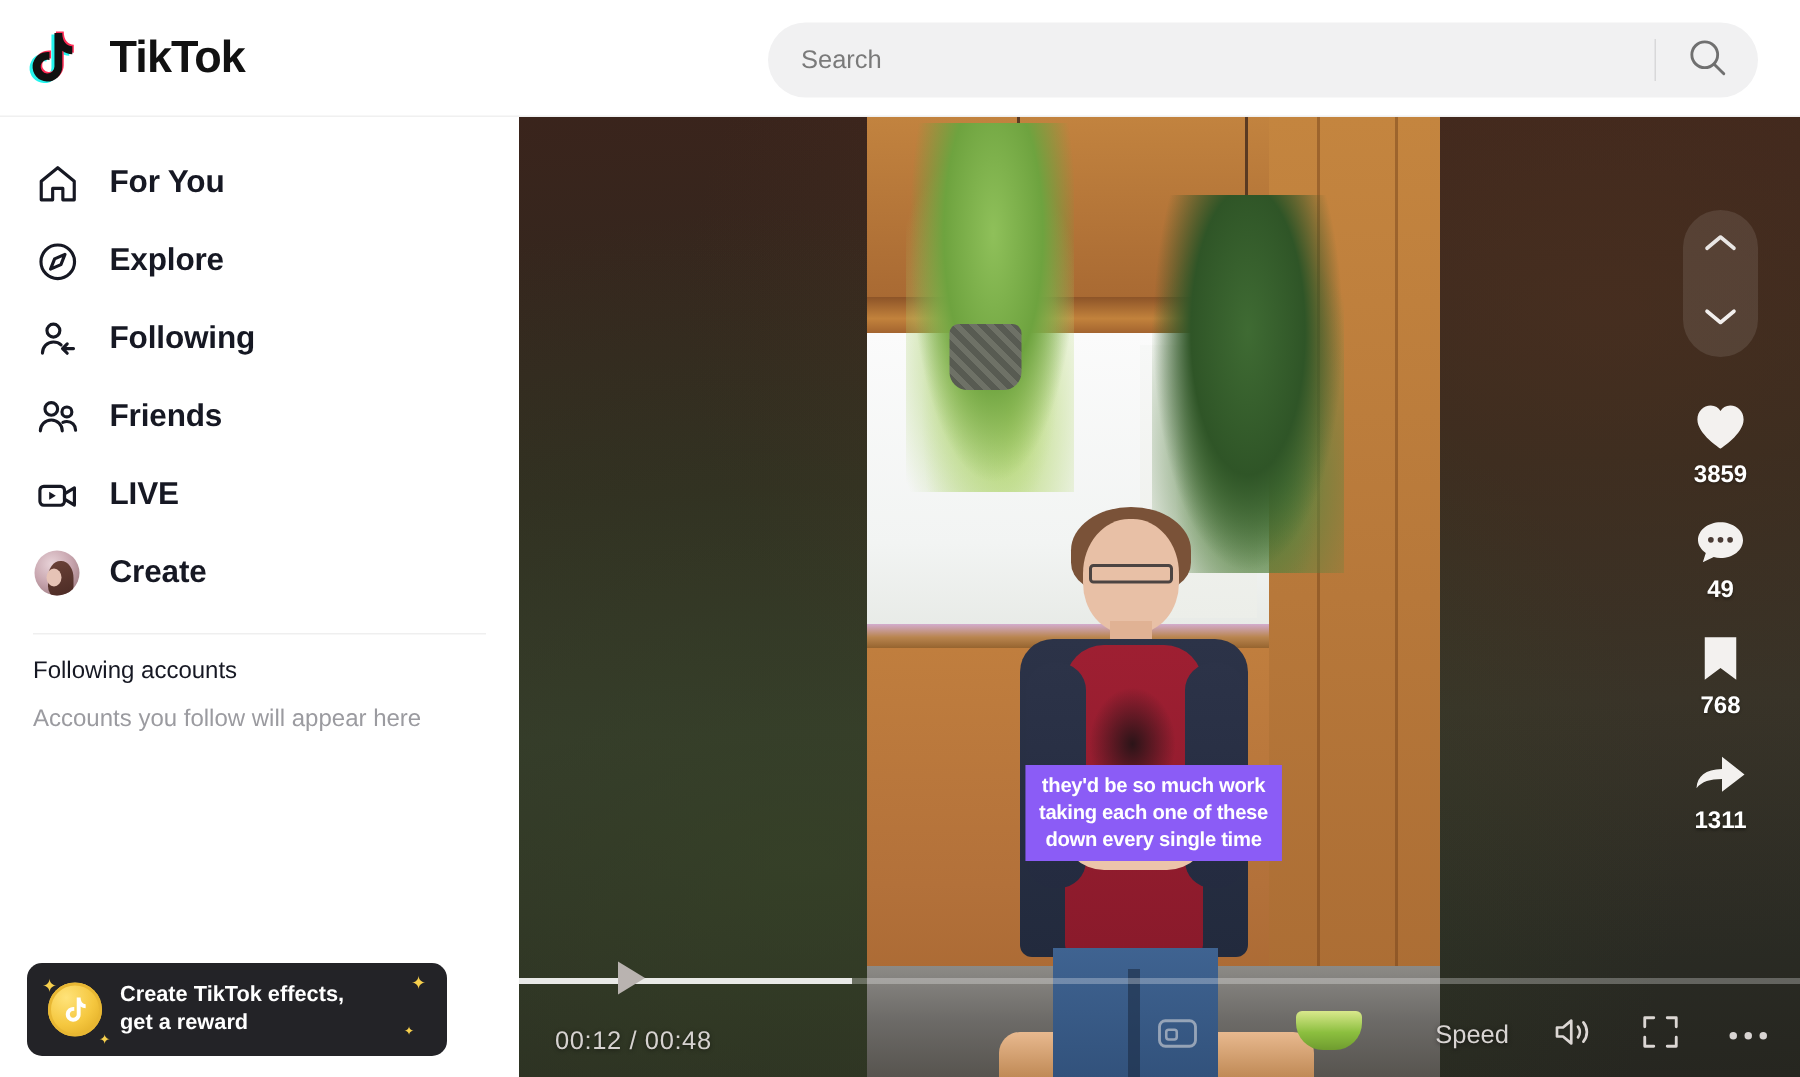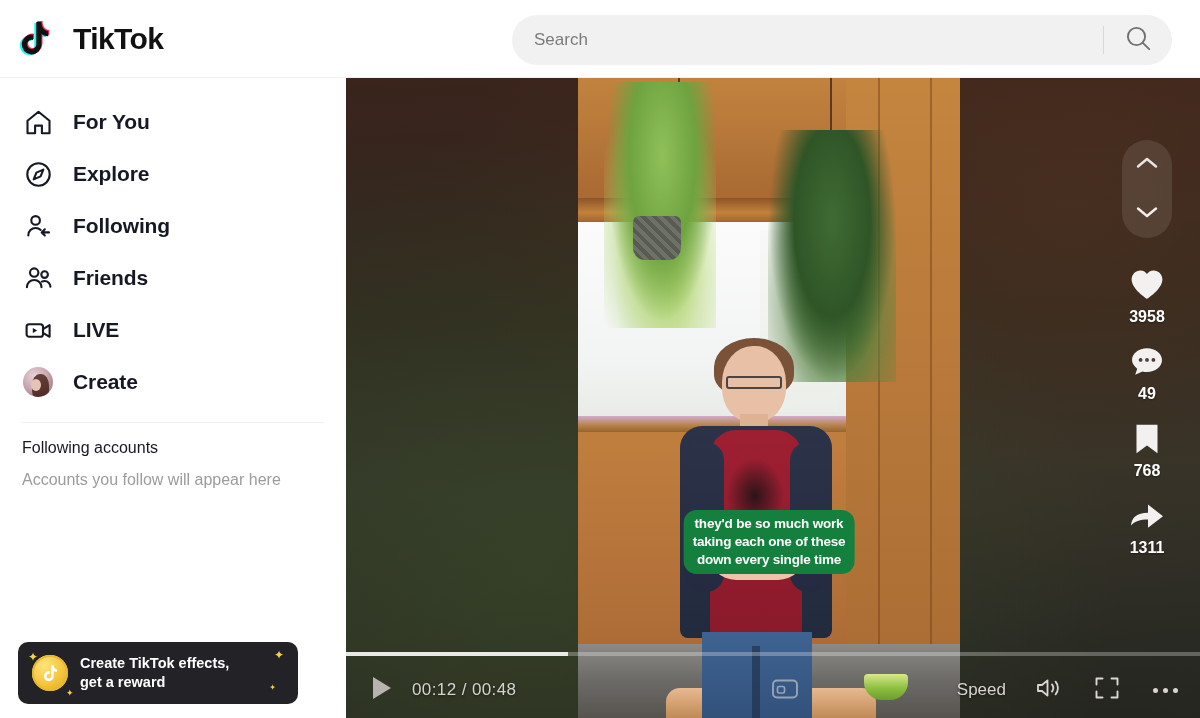--- a/index.html
+++ b/index.html
@@ -183,22 +183,22 @@
   .p-leg-gap { position: absolute; left: 88px; top: 300px; width: 8px; height: 72px;
     background: rgba(26,40,62,.55); }
   .bowl { position: absolute; right: 52px; bottom: 18px; width: 44px; height: 26px;
     border-radius: 4px 4px 18px 18px;
     background: linear-gradient(180deg, #d9e88c 0%, #8cbf3f 55%, #6f9c2f 100%); }
   .bench { position: absolute; left: 88px; bottom: 0; width: 210px; height: 30px;
     border-radius: 14px 14px 0 0; background: linear-gradient(180deg, #e8b98f 0%, #c08a56 100%); }
 
   .caption {
     position: absolute; left: 50%; transform: translateX(-50%);
-    top: 432px; background: #15803d; color: #fff;
-    padding: 5px 9px; border-radius: 13px;
+    top: 432px; background: #8b5cf6; color: #fff;
+    padding: 5px 9px; border-radius: 0;
     font-size: 13.5px; font-weight: 700; line-height: 1.33;
     text-align: center; white-space: pre-line; letter-spacing: -0.2px;
   }
 
   
   .rail { position: absolute; right: 22px; top: 62px; width: 62px;
     display: flex; flex-direction: column; align-items: center; }
   .nav-pill {
     width: 50px; height: 98px; border-radius: 26px;
     background: rgba(255,255,255,.10);
@@ -208,21 +208,21 @@
   .pill-btn { width: 46px; height: 44px; display: flex; align-items: center; justify-content: center; cursor: pointer; }
   .act { display: flex; flex-direction: column; align-items: center; margin-bottom: 15px; cursor: pointer; }
   .act-ico { width: 44px; height: 42px; display: flex; align-items: center; justify-content: center; }
   .act-num { font-size: 16px; font-weight: 700; color: #fff; margin-top: 2px;
     text-shadow: 0 1px 2px rgba(0,0,0,.4); }
 
   
   .progress { position: absolute; left: 0; bottom: 62px; width: 854px; height: 4px;
     background: rgba(255,255,255,.28); cursor: pointer; }
   .progress-fill { height: 100%; background: rgba(255,255,255,.85); }
-  .ctl-left { position: absolute; left: 24px; bottom: 14px; display: flex; align-items: center; gap: 16px; }
+  .ctl-left { position: absolute; left: 24px; bottom: 14px; display: flex; align-items: center; gap: 16px; flex-direction: column; }
   .play-btn { width: 26px; height: 28px; cursor: pointer; display: flex; align-items: center; }
   .time { font-size: 17px; color: #d6d2d0; letter-spacing: .4px; text-shadow: 0 1px 3px rgba(0,0,0,.5); }
   .ctl-right { position: absolute; right: 20px; bottom: 14px; display: flex; align-items: center; gap: 28px; }
   .speed { font-size: 17px; color: #d8d4d2; cursor: pointer; text-shadow: 0 1px 3px rgba(0,0,0,.5); }
   .ctl-ico { width: 30px; height: 28px; display: flex; align-items: center; justify-content: center; cursor: pointer; }
   .dots { display: flex; gap: 5px; align-items: center; }
   .dot { width: 5px; height: 5px; border-radius: 50%; background: #d8d4d2; }
 </style>
 </head>
 <body>
@@ -401,21 +401,21 @@
           </span>
         </div>
       </div>
 
       <div class="act">
         <span class="act-ico">
           <svg width="36" height="34" viewBox="0 0 36 34">
             <path d="M18 31S2.6 21.3 2.6 11.6C2.6 6.3 6.6 2.4 11.5 2.4c3 0 5.2 1.5 6.5 3.6 1.3-2.1 3.5-3.6 6.5-3.6 4.9 0 8.9 3.9 8.9 9.2C33.4 21.3 18 31 18 31z" fill="#f3f1ef"></path>
           </svg>
         </span>
-        <span class="act-num">3958</span>
+        <span class="act-num">3859</span>
       </div>
 
       <div class="act">
         <span class="act-ico">
           <svg width="36" height="34" viewBox="0 0 36 34">
             <path d="M18 3.2c8.3 0 15 5.3 15 11.9 0 6.6-6.7 11.9-15 11.9-1.6 0-3.1-.2-4.5-.6l-7.3 3.4 2-6.1C5.4 21.5 3 18.4 3 15.1 3 8.5 9.7 3.2 18 3.2z" fill="#f3f1ef"></path>
             <circle cx="11.6" cy="14.9" r="1.9" fill="#4a3b35"></circle>
             <circle cx="18" cy="14.9" r="1.9" fill="#4a3b35"></circle>
             <circle cx="24.4" cy="14.9" r="1.9" fill="#4a3b35"></circle>
           </svg>

